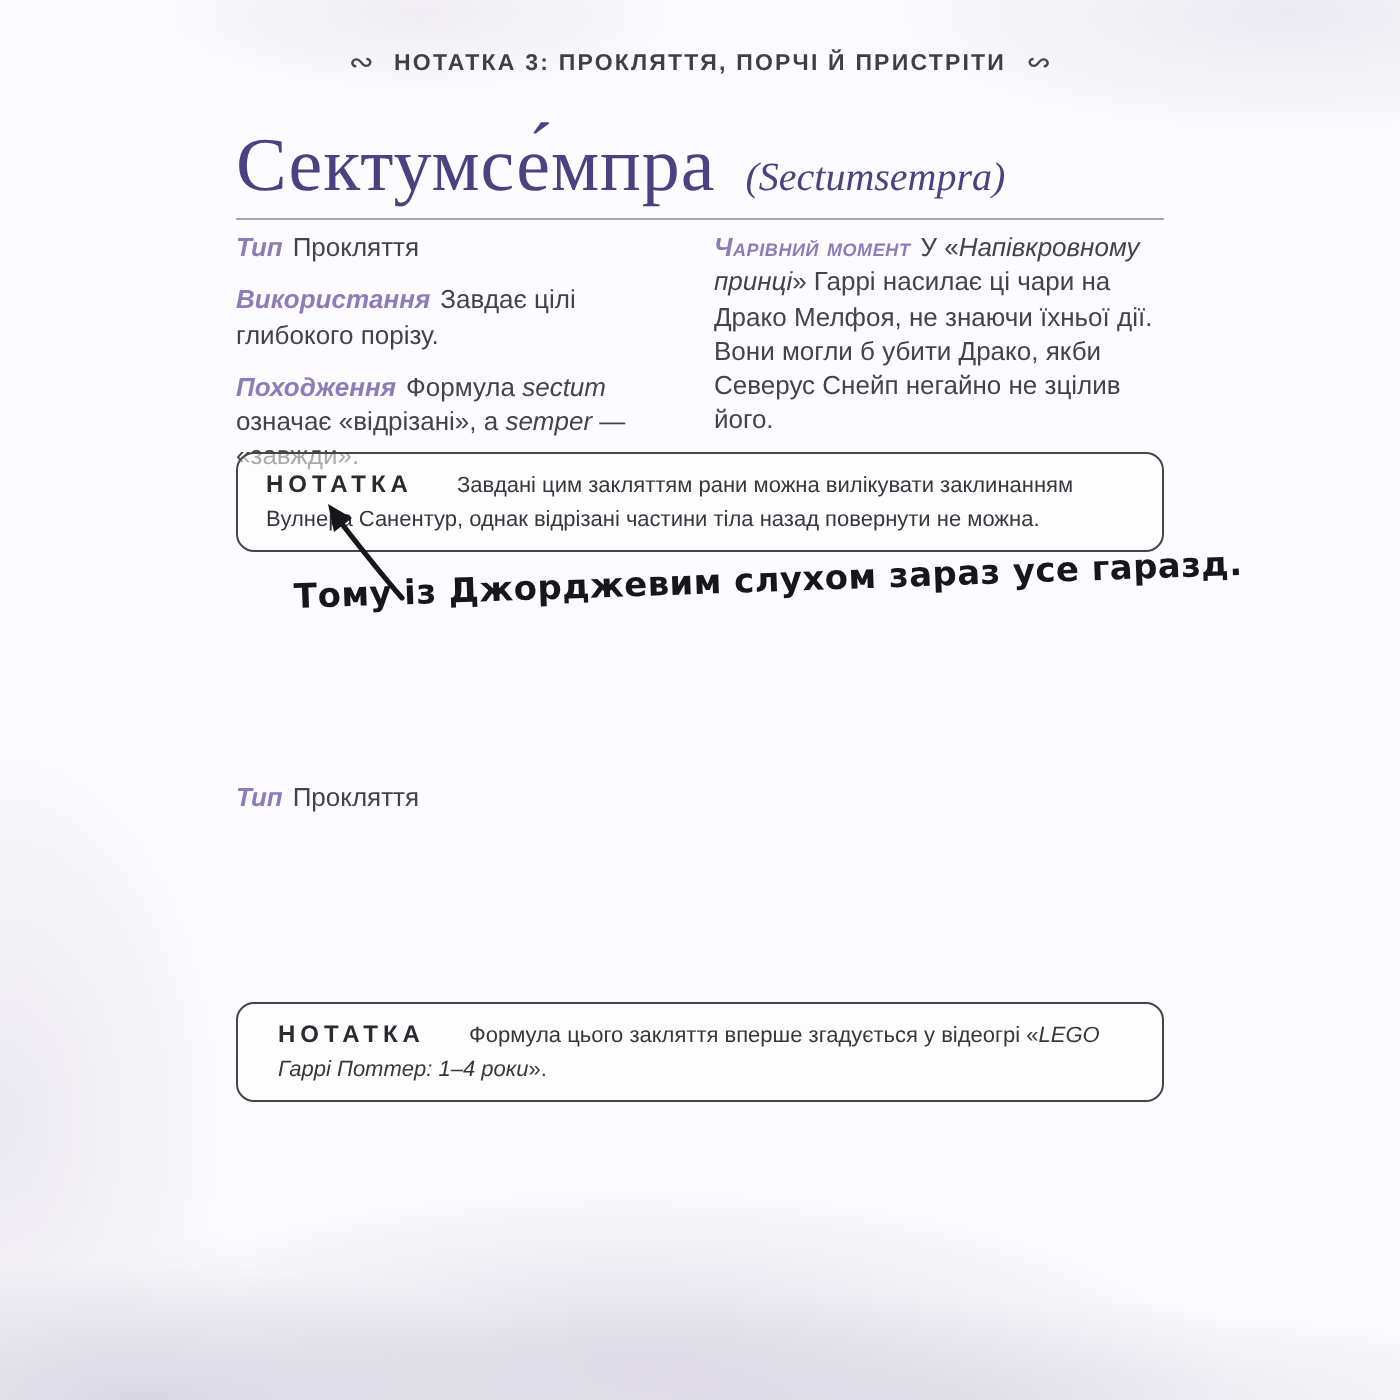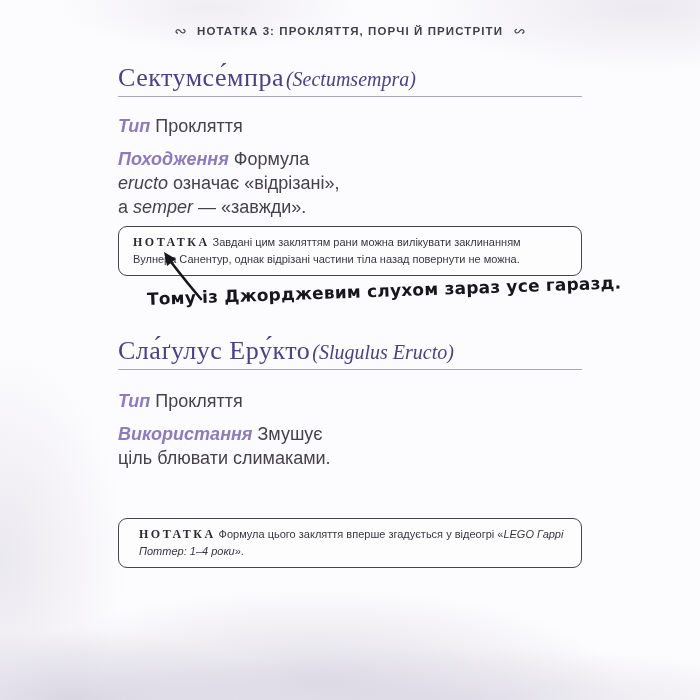--- a/index.html
+++ b/index.html
@@ -21,44 +21,44 @@
   }
   .ornament{font-weight:normal;font-size:15px;color:#47464f;display:inline-block;
     vertical-align:-1px;margin:0 9px;}
   .ornament.flip{transform:scaleX(-1);}
 
   .title-row{
     position:absolute;left:118px;width:464px;
     border-bottom:1px solid #aca4ba;padding-bottom:5px;
     font-family:"Liberation Serif",serif;color:#4d4184;white-space:nowrap;
   }
-  .title-row .spell-title{font-size:26px;line-height:1.05;letter-spacing:.5px;}
-  .title-row .spell-latin{font-size:20px;font-style:italic;margin-left:2px;}
+  .title-row .spell-title{font-size:38px;line-height:1.05;letter-spacing:.5px;}
+  .title-row .spell-latin{font-size:20px;font-style:italic;margin-left:15px;}
   #title1{top:64px;}
   #title2{top:337px;}
 
   .cols{position:absolute;left:118px;width:466px;display:flex;gap:13px;}
   #cols1{top:115px;}
   #cols2{top:390px;}
   .col{width:226px;}
-  .field{margin:0 0 9px 0;font-size:18px;line-height:1.33;color:#454349;}
+  .field{margin:0 0 9px 0;font-size:13px;line-height:1.33;color:#454349;}
   .label{font-weight:bold;font-style:italic;color:#8d7cb9;margin-right:5px;}
   .label.caps{font-variant:small-caps;letter-spacing:.3px;}
   .it{font-style:italic;}
 
   .note{
     position:absolute;left:118px;width:464px;box-sizing:border-box;
     border:1.6px solid #46454e;border-radius:9px;background:rgba(255,255,255,.55);
     padding:6px 14px 7px 14px;font-size:11px;line-height:1.5;color:#37363e;
   }
   #note1{top:226px;}
-  #note2{top:518px;padding-left:20px;}
+  #note2{top:501px;padding-left:20px;}
   .note-label{
-    font-family:Liberation Serif, serif;font-weight:bold;font-size:12px;
-    letter-spacing:2.5px;color:#2b2a31;margin-right:3px;
+    font-family:Liberation Sans, sans-serif;font-weight:bold;font-size:12px;
+    letter-spacing:2.5px;color:#2b2a31;margin-right:22px;
   }
 
   .arrow-svg{position:absolute;left:152px;top:248px;}
 
   .handwriting{
     position:absolute;left:147px;top:289px;width:470px;
     font-family:"DejaVu Sans",sans-serif;font-weight:bold;font-size:17px;
     color:#17171b;transform:rotate(-2deg);transform-origin:left center;
     letter-spacing:.2px;white-space:nowrap;
   }
@@ -75,47 +75,49 @@
   <div class="title-row" id="title1">
     <span class="spell-title">Сектумсе́мпра</span><span class="spell-latin">(Sectumsempra)</span>
   </div>
 
   <div class="cols" id="cols1">
     <div class="col">
       <p class="field">
         <span class="label">Тип</span><span>Прокляття</span>
       </p>
       <p class="field">
-        <span class="label">Походження</span><span><span>Формула </span><span class="it">eructo</span><span> означає «відрізані», а </span><span class="it">semper</span><span> — «завжди».</span></span>
+        <span class="label">Використання</span><span>Завдає цілі глибокого порізу.</span>
+      </p>
+      <p class="field">
+        <span class="label">Походження</span><span><span>Формула </span><span class="it">sectum</span><span> означає «відрізані», а </span><span class="it">semper</span><span> — «завжди».</span></span>
+      </p>
+    </div>
+    <div class="col">
+      <p class="field">
+        <span class="label caps">Чарівний момент</span><span><span>У «</span><span class="it">Напівкровному принці</span><span>» Гаррі насилає ці чари на Драко Мелфоя, не знаючи їхньої дії. Вони могли б убити Драко, якби Северус Снейп негайно не зцілив його.</span></span>
       </p>
     </div>
   </div>
 
   <div class="note" id="note1">
     <span class="note-label">НОТАТКА</span><span><span>Завдані цим закляттям рани можна вилікувати заклинанням Вулнера Санентур, однак відрізані частини тіла назад повернути не можна.</span></span>
   </div>
 
   <svg class="arrow-svg" width="58" height="54" viewBox="0 0 58 54">
     <path d="M49 51 Q36 36 19 14" stroke="#17171a" stroke-width="2.6" fill="none" stroke-linecap="round"></path>
     <polygon points="12,4 24,11 15,18" fill="#17171a"></polygon>
   </svg>
 
   <div class="handwriting">Тому із Джорджевим слухом зараз усе гаразд.</div>
 
-  <div class="title-row" id="title2">
-    <span class="spell-title">Сла́ґулус Еру́кто</span><span class="spell-latin">(Slugulus Eructo)</span>
-  </div>
 
   <div class="cols" id="cols2">
     <div class="col">
       <p class="field">
         <span class="label">Тип</span><span>Прокляття</span>
-      </p>
-      <p class="field">
-        <span class="label">Використання</span><span>Змушує ціль блювати слимаками.</span>
       </p>
     </div>
   </div>
 
   <div class="note" id="note2">
     <span class="note-label">НОТАТКА</span><span><span>Формула цього закляття вперше згадується у відеогрі «</span><span class="it">LEGO Гаррі Поттер: 1–4 роки</span><span>».</span></span>
   </div>
 
 </div>
 

